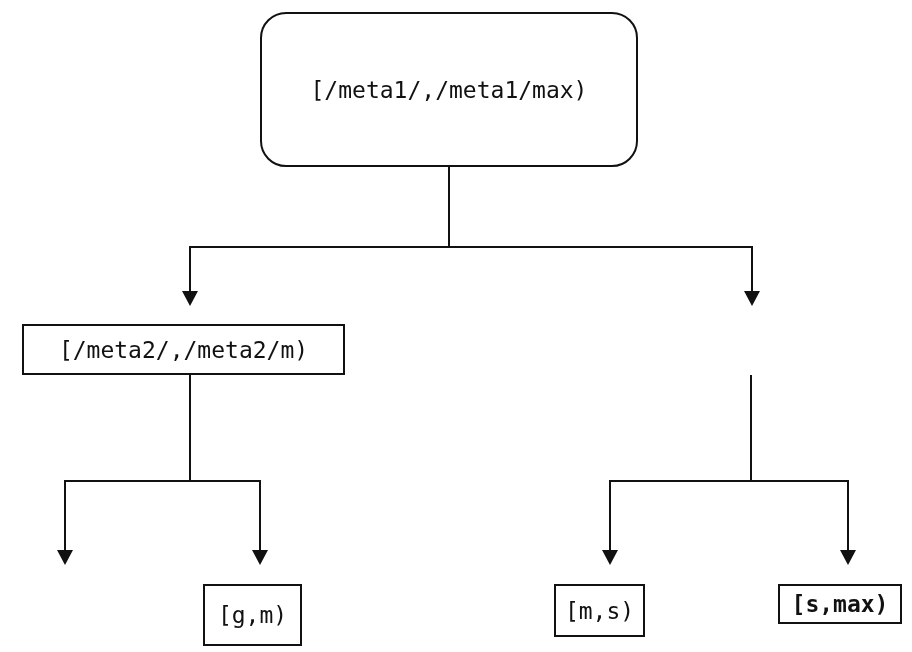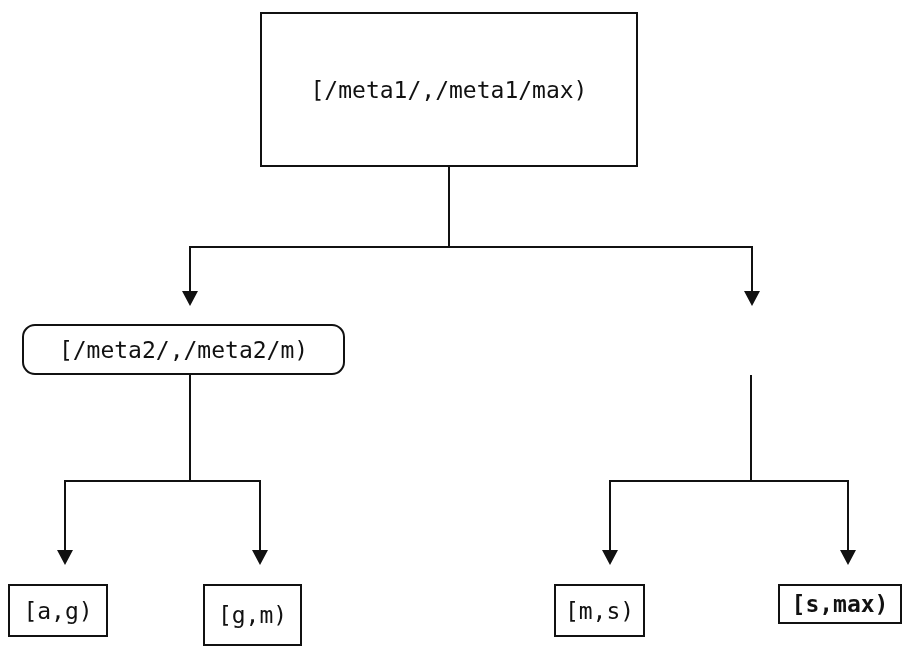--- a/index.html
+++ b/index.html
@@ -34,22 +34,22 @@
   .arrow {
     position: absolute;
     width: 0;
     height: 0;
     border-left: 8px solid transparent;
     border-right: 8px solid transparent;
     border-top: 15px solid #111111;
   }
 
   
-  #node-root        { left: 260px; top: 12px;  width: 378px; height: 155px; }
-  #node-meta2-low   { left: 22px;  top: 324px; width: 323px; height: 51px; border-radius: 13px; }
+  #node-root        { left: 260px; top: 12px;  width: 378px; height: 155px; border-radius: 26px; }
+  #node-meta2-low   { left: 22px;  top: 324px; width: 323px; height: 51px; }
   #node-meta2-high  { left: 583px; top: 324px; width: 319px; height: 51px; }
   #node-leaf-ag     { left: 8px;   top: 584px; width: 100px; height: 53px; }
   #node-leaf-gm     { left: 203px; top: 584px; width: 99px;  height: 62px; }
   #node-leaf-ms     { left: 554px; top: 584px; width: 91px;  height: 53px; }
   #node-leaf-smax   { left: 778px; top: 584px; width: 124px; height: 40px; font-weight: bold; }
 
   
   #edge-root-stem        { left: 448px; top: 167px; width: 2px;   height: 81px; }
   #edge-root-bar         { left: 189px; top: 246px; width: 564px; height: 2px; }
   #edge-root-left-drop   { left: 189px; top: 246px; width: 2px;   height: 46px; }
@@ -98,23 +98,20 @@
   <div class="line" id="edge-high-right-drop"></div>
   <div class="arrow" id="arrow-high-left"></div>
   <div class="arrow" id="arrow-high-right"></div>
 
   <div class="node" id="node-root">
     <span>[/meta1/,/meta1/max)</span>
   </div>
   <div class="node" id="node-meta2-low">
     <span>[/meta2/,/meta2/m)</span>
   </div>
-  <div class="node" id="node-leaf-ag">
-    <span>[a,g)</span>
-  </div>
   <div class="node" id="node-leaf-gm">
     <span>[g,m)</span>
   </div>
   <div class="node" id="node-leaf-ms">
     <span>[m,s)</span>
   </div>
   <div class="node" id="node-leaf-smax">
     <span>[s,max)</span>
   </div>
 

